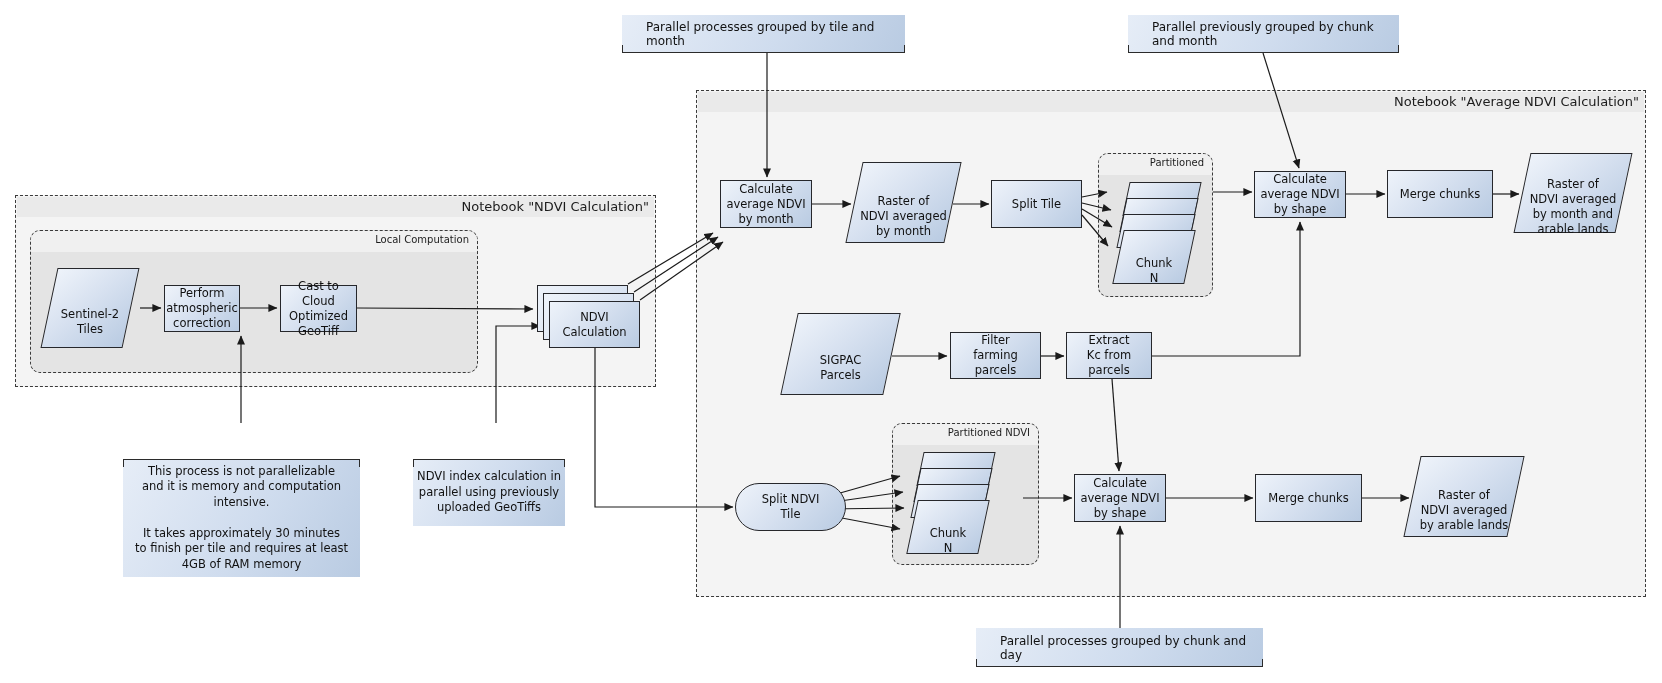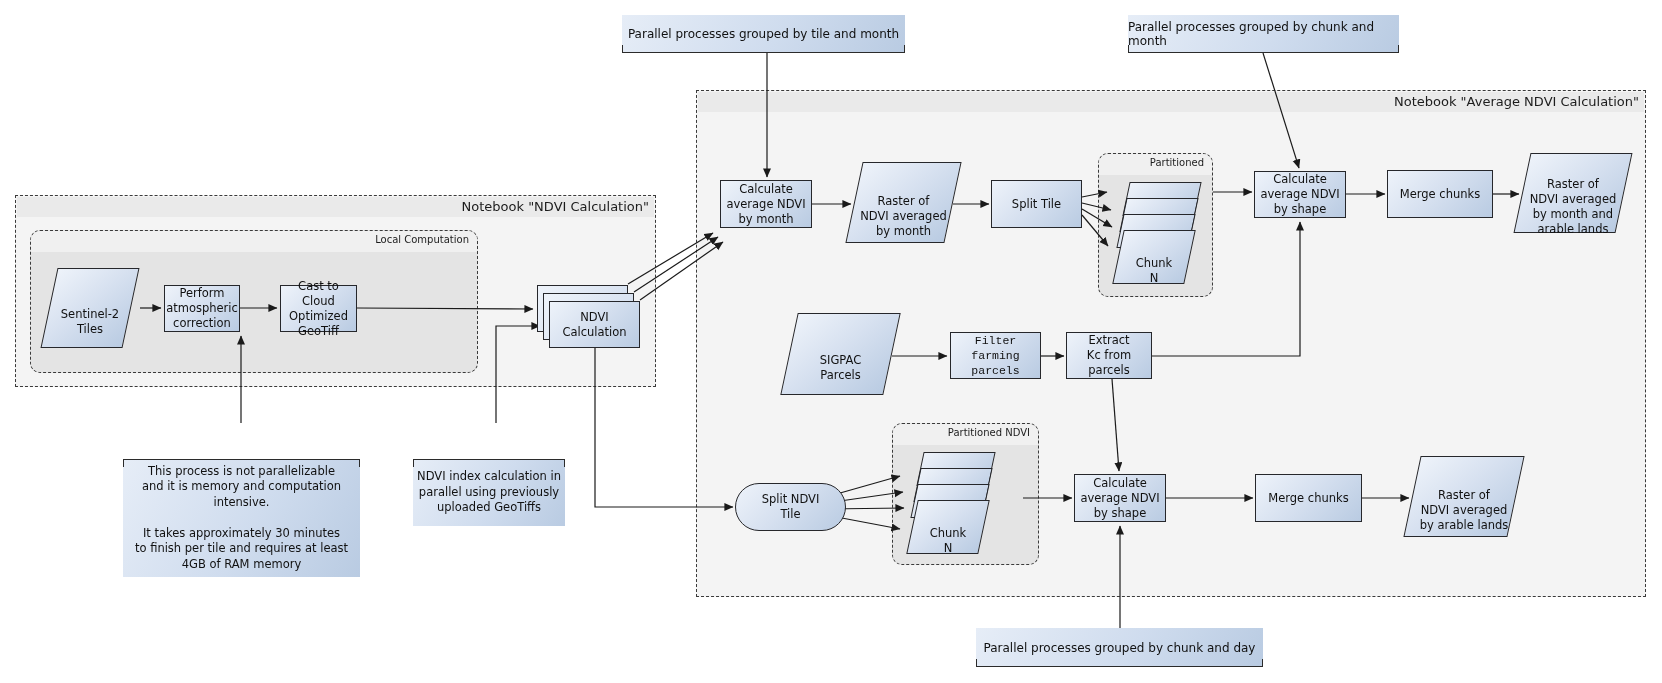--- a/index.html
+++ b/index.html
@@ -28,21 +28,21 @@
   .p-bg{position:absolute;top:0;bottom:0;
         background:linear-gradient(135deg,#eef3fa 0%,#d7e1f0 45%,#b9cbe2 100%);
         border:1px solid #26272b;transform:skewX(-12deg);}
   .p-txt{position:relative;z-index:2;margin-top:28px;}
 
   
   .layer{background:linear-gradient(135deg,#eef3fa 0%,#cfdbed 100%);border:1px solid #26272b;z-index:9;}
 
   
   .plabel{background:linear-gradient(120deg,#e6edf7 0%,#cfdcee 55%,#b9cbe2 100%);
-          display:flex;align-items:center;justify-content:center;font-size:12px;z-index:10;}
+          display:flex;align-items:center;justify-content:center;font-size:12px;z-index:10;padding-left:24px;}
   .plabel::after{content:'';position:absolute;left:0;right:0;bottom:0;height:7px;
           border-left:1.5px solid #2b2b2b;border-right:1.5px solid #2b2b2b;border-bottom:1.5px solid #2b2b2b;}
 
   
   .pnote{background:linear-gradient(120deg,#e6edf7 0%,#cfdcee 55%,#b9cbe2 100%);
          display:flex;align-items:center;justify-content:center;text-align:center;
          font-size:11.5px;line-height:15.5px;white-space:pre-line;z-index:10;margin-top:36px;}
   .pnote::before{content:'';position:absolute;left:0;right:0;top:0;height:7px;
          border-left:1.5px solid #2b2b2b;border-right:1.5px solid #2b2b2b;border-top:1.5px solid #2b2b2b;}
 
@@ -114,21 +114,21 @@
   <path d="M1166,498 L1253,498" marker-end="url(#arr)"></path>
   <path d="M1362,498 L1409,498" marker-end="url(#arr)"></path>
   <path d="M892,356 L947,356" marker-end="url(#arr)"></path>
   <path d="M1041,356 L1064,356" marker-end="url(#arr)"></path>
 </svg>
 
 <div class="abs plabel" style="left:622px;top:15px;width:283px;height:38px;">
   <span>Parallel processes grouped by tile and month</span>
 </div>
 <div class="abs plabel" style="left:1128px;top:15px;width:271px;height:38px;">
-  <span>Parallel processes grouped by chunk and month</span>
+  <span>Parallel previously grouped by chunk and month</span>
 </div>
 <div class="abs plabel" style="left:976px;top:628px;width:287px;height:39px;">
   <span>Parallel processes grouped by chunk and day</span>
 </div>
 
 <div class="abs pnote" style="left:123px;top:423px;width:237px;height:118px;">
   <span>This process is not parallelizable
 and it is memory and computation
 intensive.
 
@@ -219,21 +219,21 @@
 by month and
 arable lands</span>
 </div>
 
 <div class="abs para" style="left:780px;top:313px;width:121px;height:82px;">
   <div class="p-bg" style="left:9px;right:9px;"></div>
   <span class="p-txt">SIGPAC
 Parcels</span>
 </div>
 
-<div class="abs node" style="left:950px;top:332px;width:91px;height:47px;font-family:Liberation Mono, monospace;">
+<div class="abs node" style="left:950px;top:332px;width:91px;height:47px;">
   <span>Filter
 farming
 parcels</span>
 </div>
 
 <div class="abs node" style="left:1066px;top:332px;width:86px;height:47px;">
   <span>Extract
 Kc from
 parcels</span>
 </div>

